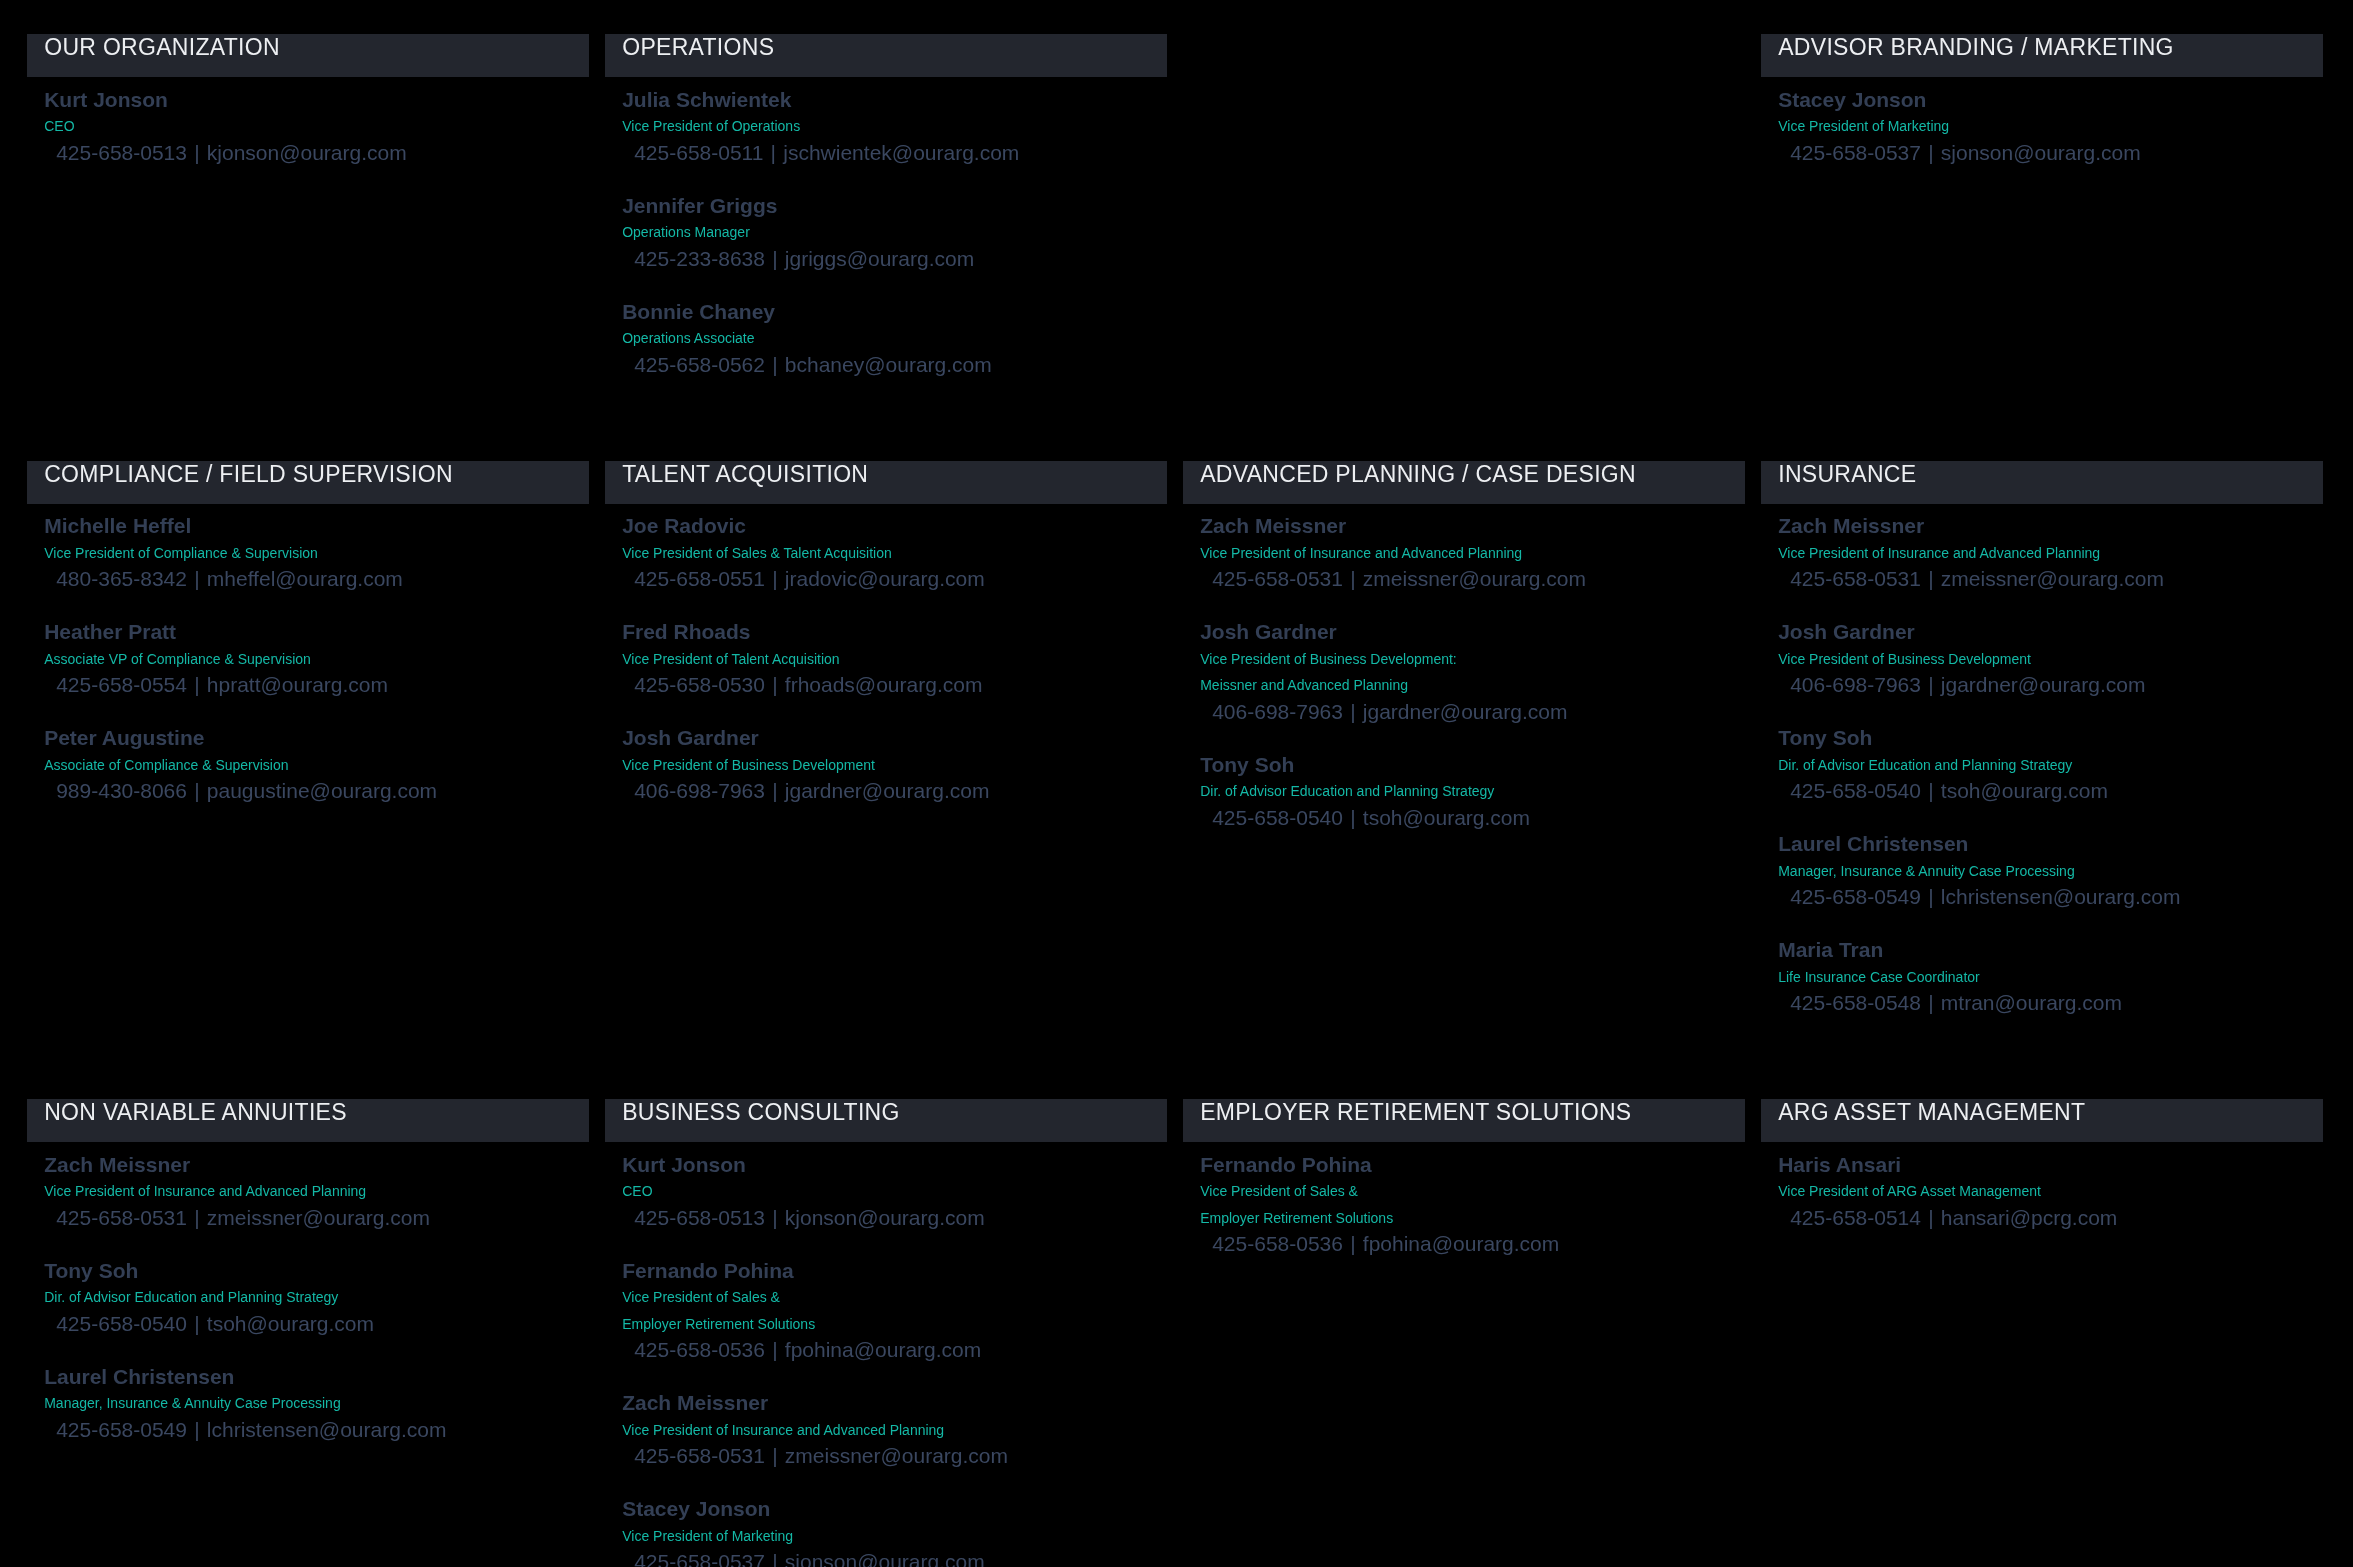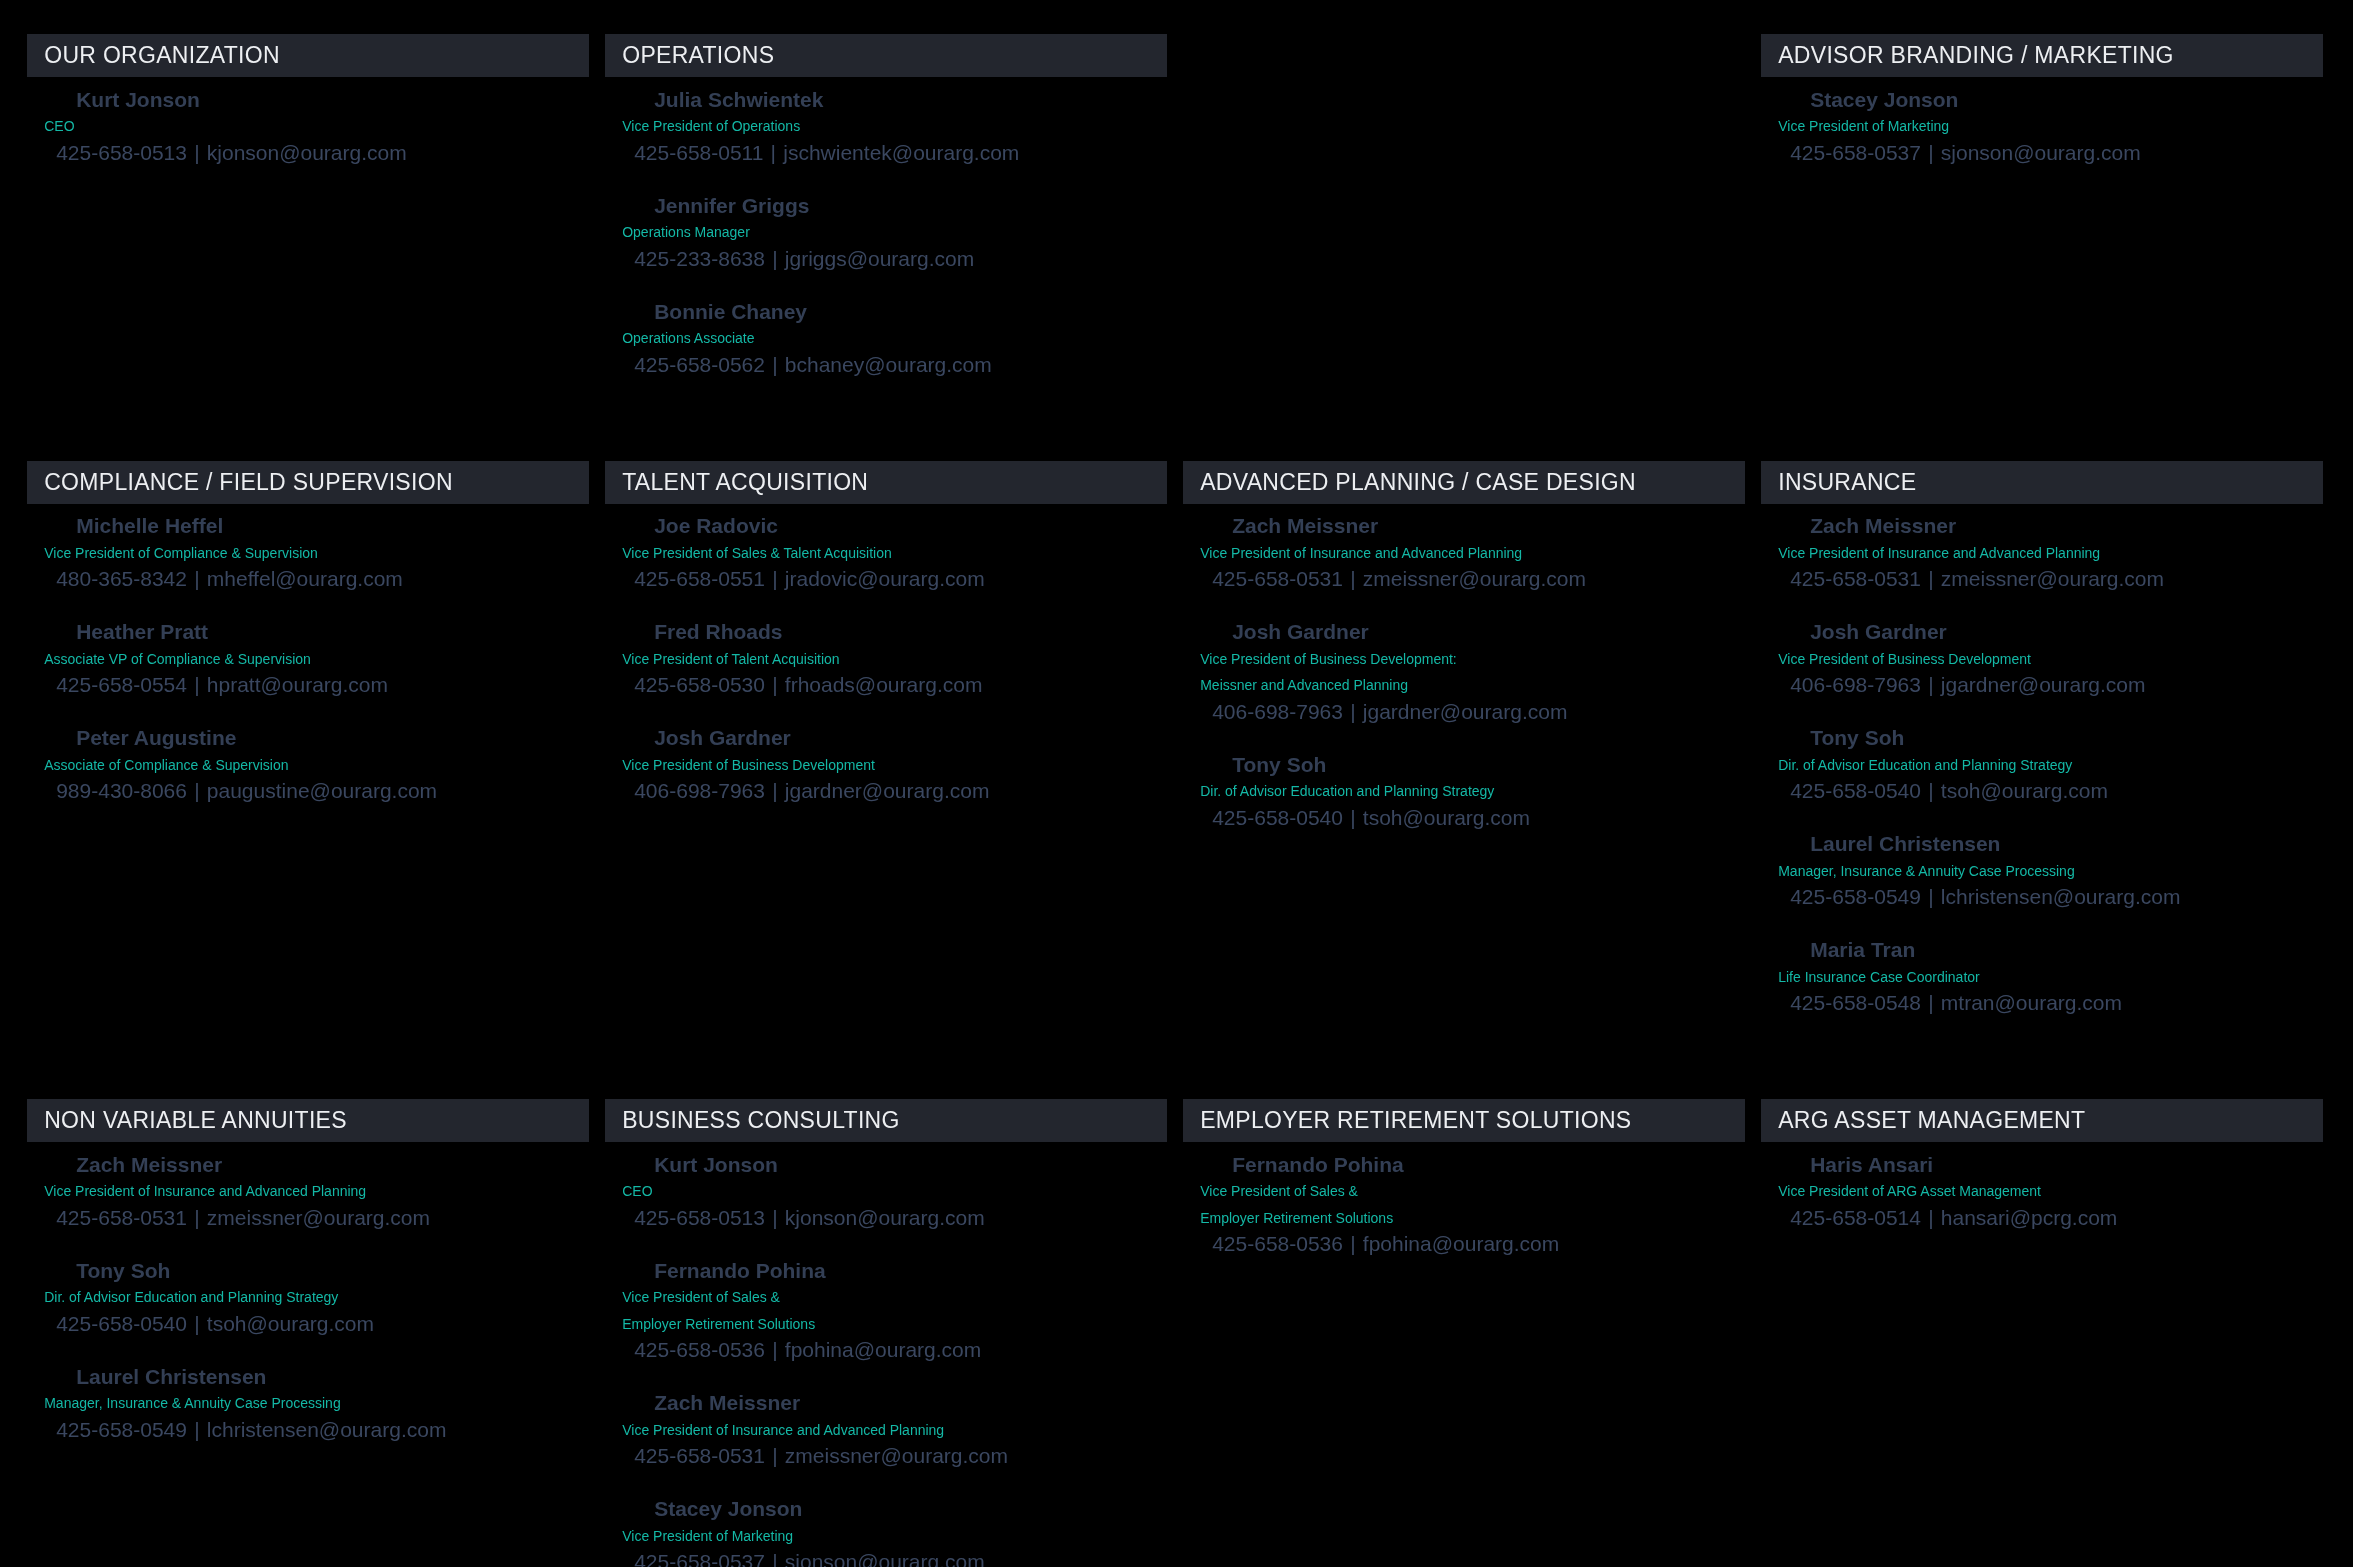--- a/index.html
+++ b/index.html
@@ -20,34 +20,33 @@
     row-gap: 56px;
     padding: 34px 26.5px 0 26.5px;
     align-items: start;
   }
   .section { width: 562px; }
   .section-header {
     height: 43px;
     background: #23262e;
     color: #edeff2;
     display: flex;
-    align-items: center;
+    align-items: flex-start;
     padding: 0 17.7px;
     font-size: 23px;
     letter-spacing: 0.3px;
     white-space: nowrap;
   }
   .contacts { padding: 9.6px 17.7px 0 17.7px; }
   .contact { margin-bottom: 26.5px; }
   .contact-name {
     color: #333f55;
     font-weight: bold;
     font-size: 21px;
     line-height: 26.5px;
-    margin-left: 32px;
   }
   .contact-title-line {
     color: #14b8a6;
     font-size: 14px;
     line-height: 26.5px;
   }
   .contact-line {
     color: #3a4760;
     font-size: 21px;
     line-height: 26.5px;

